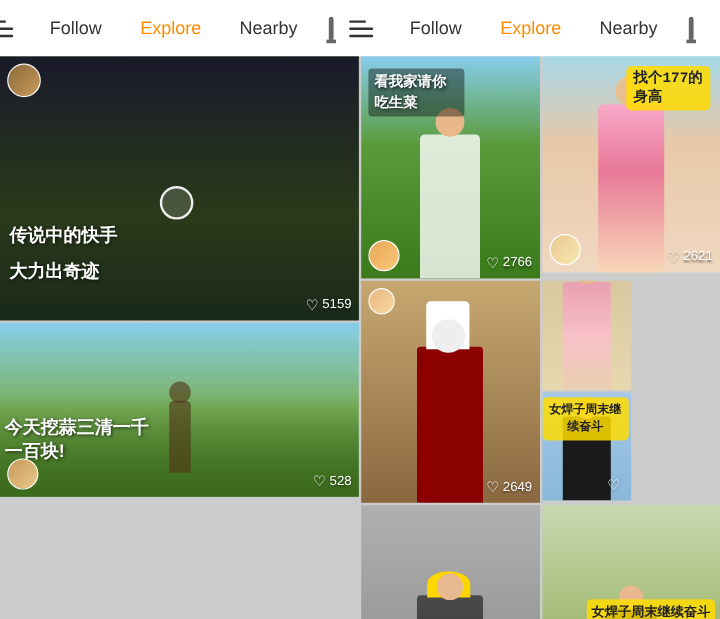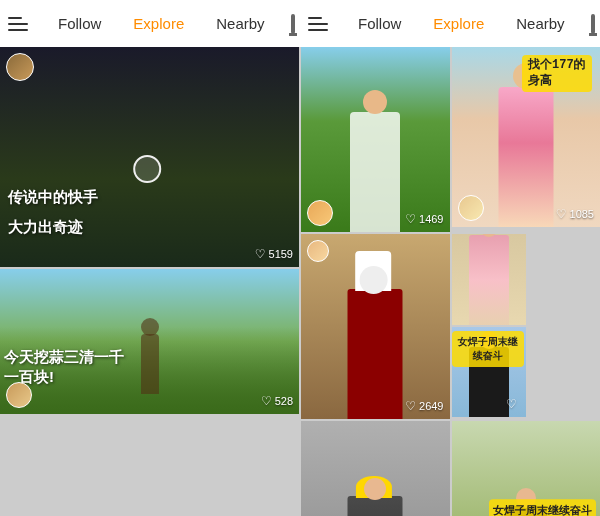--- a/index.html
+++ b/index.html
@@ -16,22 +16,23 @@
     
     .nav-bar {
       display: flex;
       height: 47px;
       background: #fff;
     }
     .nav-half {
       display: flex;
       align-items: center;
       width: 300px;
-      padding: 0 8px;
+      padding: 0 22px;
       gap: 20px;
+      justify-content: flex-end;
     }
     .nav-menu-icon {
       width: 28px;
       height: 28px;
       display: flex;
       flex-direction: column;
       justify-content: center;
       gap: 4px;
       cursor: pointer;
       margin-right: 4px;
@@ -281,41 +282,42 @@
 
     <div class="panel right-panel">
 
       <div class="sub-grid">
 
         <div class="video-cell bg-garden" style="background:linear-gradient(180deg,#87ceeb 0%,#5a9a3a 40%,#3a7a1a 100%);">
 
           <div style="position:absolute;bottom:0;left:50%;transform:translateX(-50%);width:50px;height:120px;background:rgba(255,255,255,0.8);border-radius:4px 4px 0 0;"></div>
           <div style="position:absolute;bottom:118px;left:50%;transform:translateX(-50%);width:24px;height:24px;background:#e8b888;border-radius:50%;"></div>
 
+          <div class="overlay-text" style="top:10px;left:6px;font-size:12px;background:rgba(0,0,0,0.4);padding:3px 5px;border-radius:3px;line-height:1.4;max-width:80px;">看我家请你吃生菜</div>
 
           <div class="avatar-small" style="background:linear-gradient(135deg,#e8a858,#f8c878);"></div>
 
           <div class="like-badge">
             <span class="heart-icon">♡</span>
-            <span>1469</span>
+            <span>2766</span>
           </div>
         </div>
 
         <div class="video-cell" style="background:linear-gradient(180deg,#a8d8e8 0%,#e8c8a8 40%,#f0d8c0 100%);">
 
           <div style="position:absolute;bottom:0;left:50%;transform:translateX(-50%);width:55px;height:140px;background:linear-gradient(180deg,#f8a8c8 0%,#e87898 40%,#f8d8b8 100%);border-radius:4px 4px 0 0;"></div>
           <div style="position:absolute;bottom:138px;left:50%;transform:translateX(-50%);width:26px;height:26px;background:#e8c090;border-radius:50%;"></div>
 
           <div class="overlay-text top-right">找个177的身高</div>
 
           <div class="avatar-small" style="background:linear-gradient(135deg,#e8c890,#f8e8b0);"></div>
 
           <div class="like-badge">
             <span class="heart-icon">♡</span>
-            <span>1085</span>
+            <span>2621</span>
           </div>
         </div>
       </div>
 
       <div class="sub-grid2" style="height:183px;">
 
         <div class="video-cell" style="background:linear-gradient(180deg,#c8a870 0%,#8a6840 100%);">
 
           <div style="position:absolute;bottom:0;left:50%;transform:translateX(-50%);width:55px;height:130px;background:#8B0000;border-radius:3px 3px 0 0;"></div>
 

